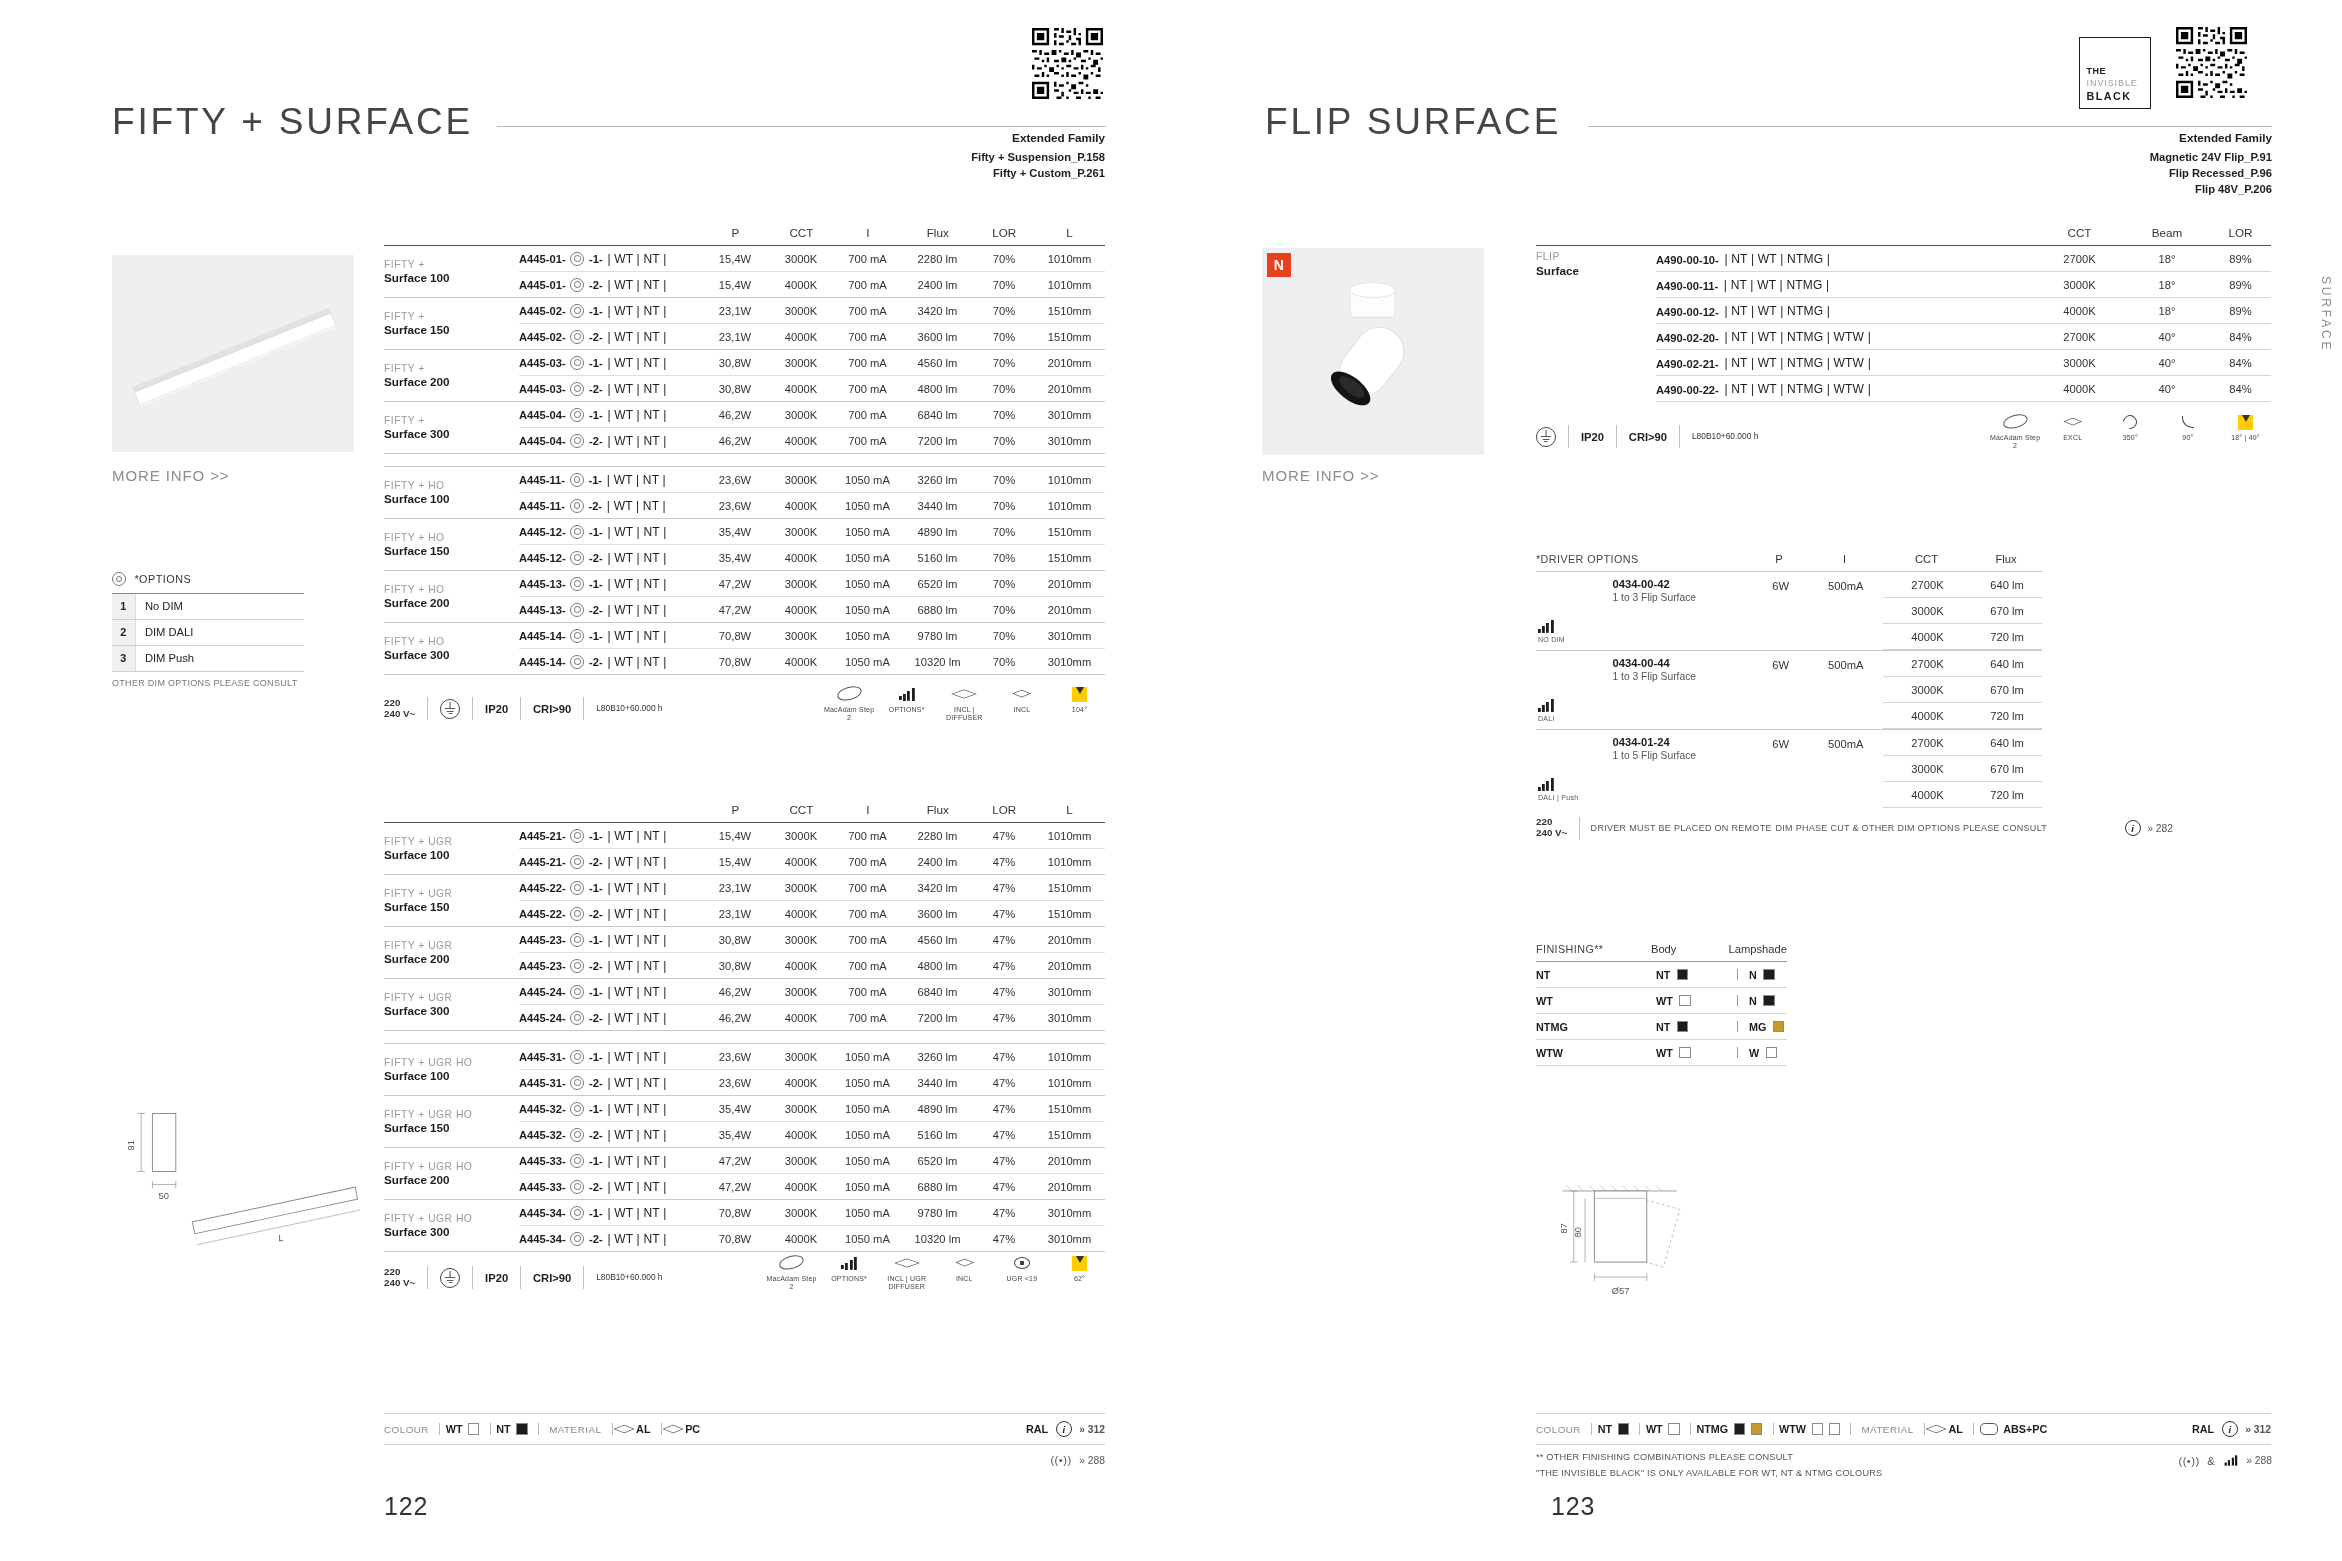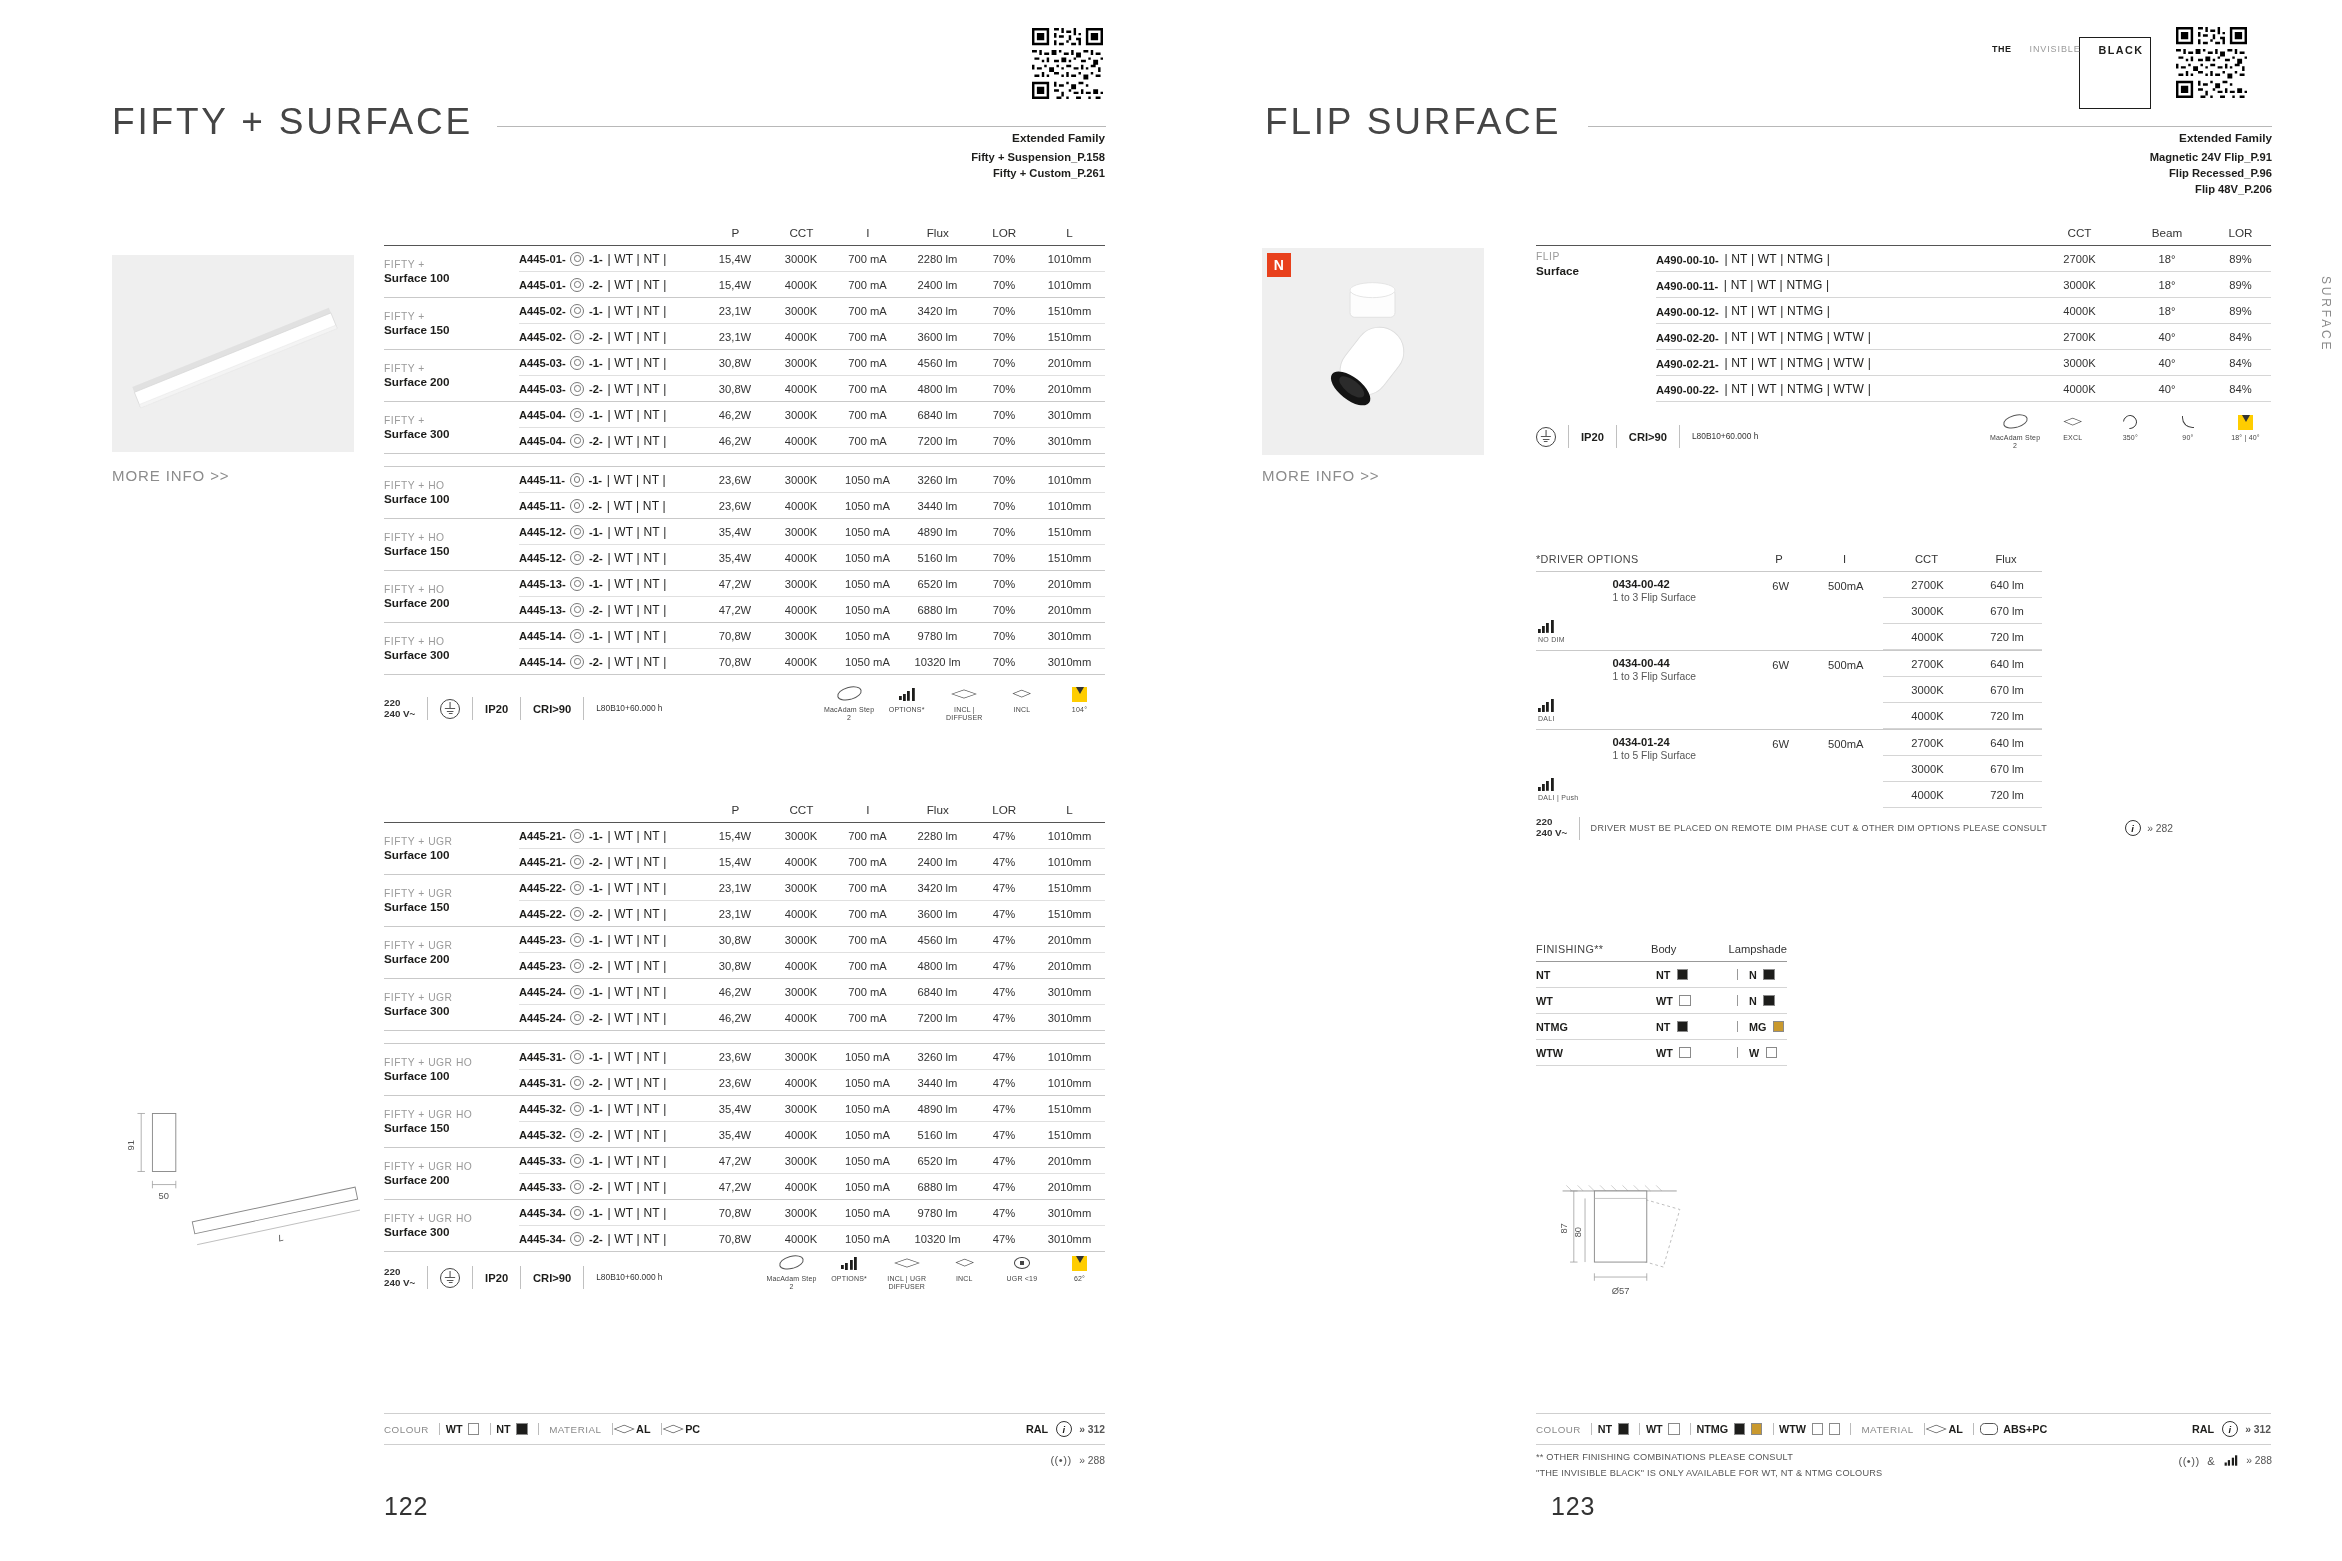--- a/index.html
+++ b/index.html
@@ -13,21 +13,21 @@
   .page-left h1.cat-title{left:112px}
   .page-right h1.cat-title{left:94px}
   .title-rule{position:absolute;top:126px;height:0.9px;background:#b8b8b8}
   .page-left .title-rule{left:497px;width:609px}
   .page-right .title-rule{left:417px;width:684px}
 
   .qr{position:absolute;width:71px;height:71px}
   .page-left .qr{left:1032px;top:28px}
   .page-right .qr{left:1005px;top:27px}
 
-  .tib-box{position:absolute;left:908px;top:37px;width:72px;height:72px;border:1.9px solid #1d1d1b;box-sizing:border-box;padding:5.6px 6.6px;display:flex;flex-direction:row;justify-content:flex-end;gap:18px}
+  .tib-box{position:absolute;left:908px;top:37px;width:72px;height:72px;border:1.9px solid #1d1d1b;box-sizing:border-box;padding:5.6px 6.6px;display:flex;flex-direction:column;justify-content:flex-end;gap:2px}
   .tib-the{font-size:9px;font-weight:700;letter-spacing:0.5px}
   .tib-inv{font-size:9px;color:#9a9a9a;letter-spacing:0.9px}
   .tib-black{font-size:10.8px;font-weight:700;letter-spacing:1.4px}
 
   .ext{position:absolute;top:131px;text-align:right}
   .page-left .ext{right:66px}
   .page-right .ext{right:70px}
   .ext-heading{font-size:11.7px;font-weight:700;margin-bottom:4.7px}
   .ext-link{font-size:11.2px;font-weight:700;line-height:16px;cursor:pointer}
 
@@ -227,20 +227,43 @@
         <rect width="258" height="210" fill="#efefef"></rect>
         <g transform="rotate(-22 129 105)">
           <rect x="16" y="98" width="226" height="7" fill="#e1e1e1"></rect>
           <rect x="16" y="104" width="226" height="17" fill="#ffffff" stroke="#d6d6d6" stroke-width="0.7"></rect>
           <rect x="16" y="118" width="226" height="4" fill="#f4f4f4" stroke="#e2e2e2" stroke-width="0.4"></rect>
         </g>
       </svg>
     </div>
     <div class="more-info">MORE INFO &gt;&gt;</div>
 
+    <div class="options-legend">
+      <div class="ol-head">
+        <span class="opt-ic"></span>
+        <span>*OPTIONS</span>
+      </div>
+
+        <div class="ol-row">
+          <span class="ol-num">1</span>
+          <span class="ol-label">No DIM</span>
+        </div>
+
+        <div class="ol-row">
+          <span class="ol-num">2</span>
+          <span class="ol-label">DIM DALI</span>
+        </div>
+
+        <div class="ol-row">
+          <span class="ol-num">3</span>
+          <span class="ol-label">DIM Push</span>
+        </div>
+
+      <div class="ol-foot">OTHER DIM OPTIONS PLEASE CONSULT</div>
+    </div>
 
     <div class="data-table left-table" style="top:219px">
       <div class="thead">
         <span class="sp-label"></span>
           <span class="sp-code"></span>
         <span class="cp">P</span>
         <span class="ccct">CCT</span>
         <span class="ci">I</span>
         <span class="cflux">Flux</span>
         <span class="clor">LOR</span>

